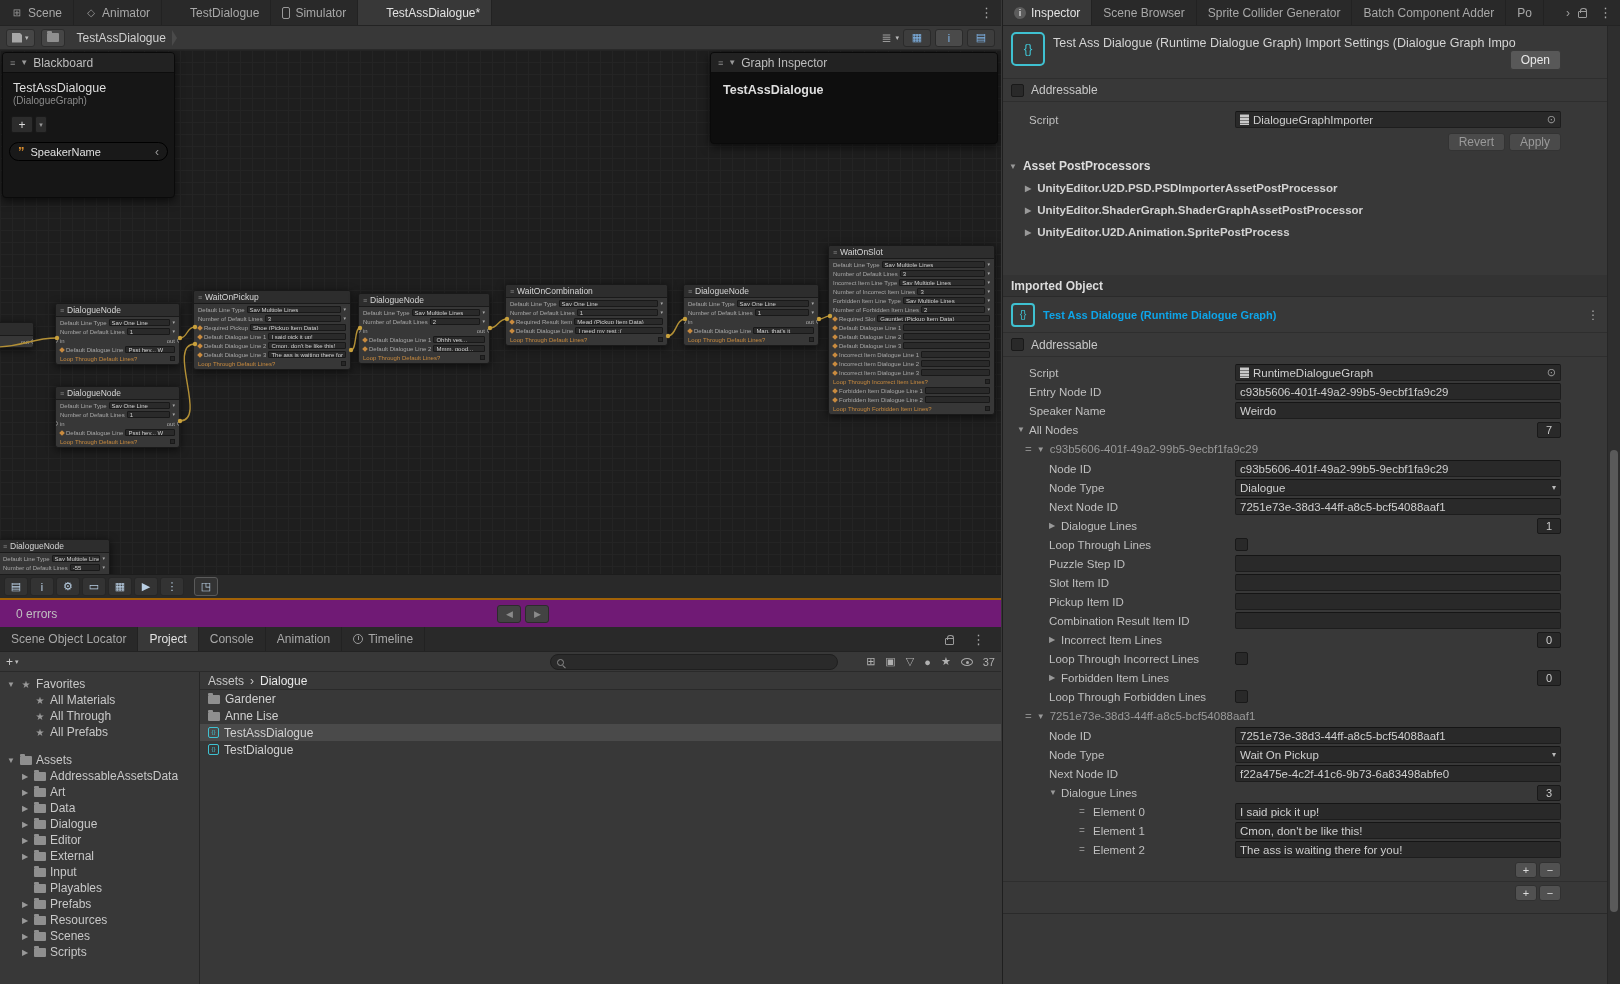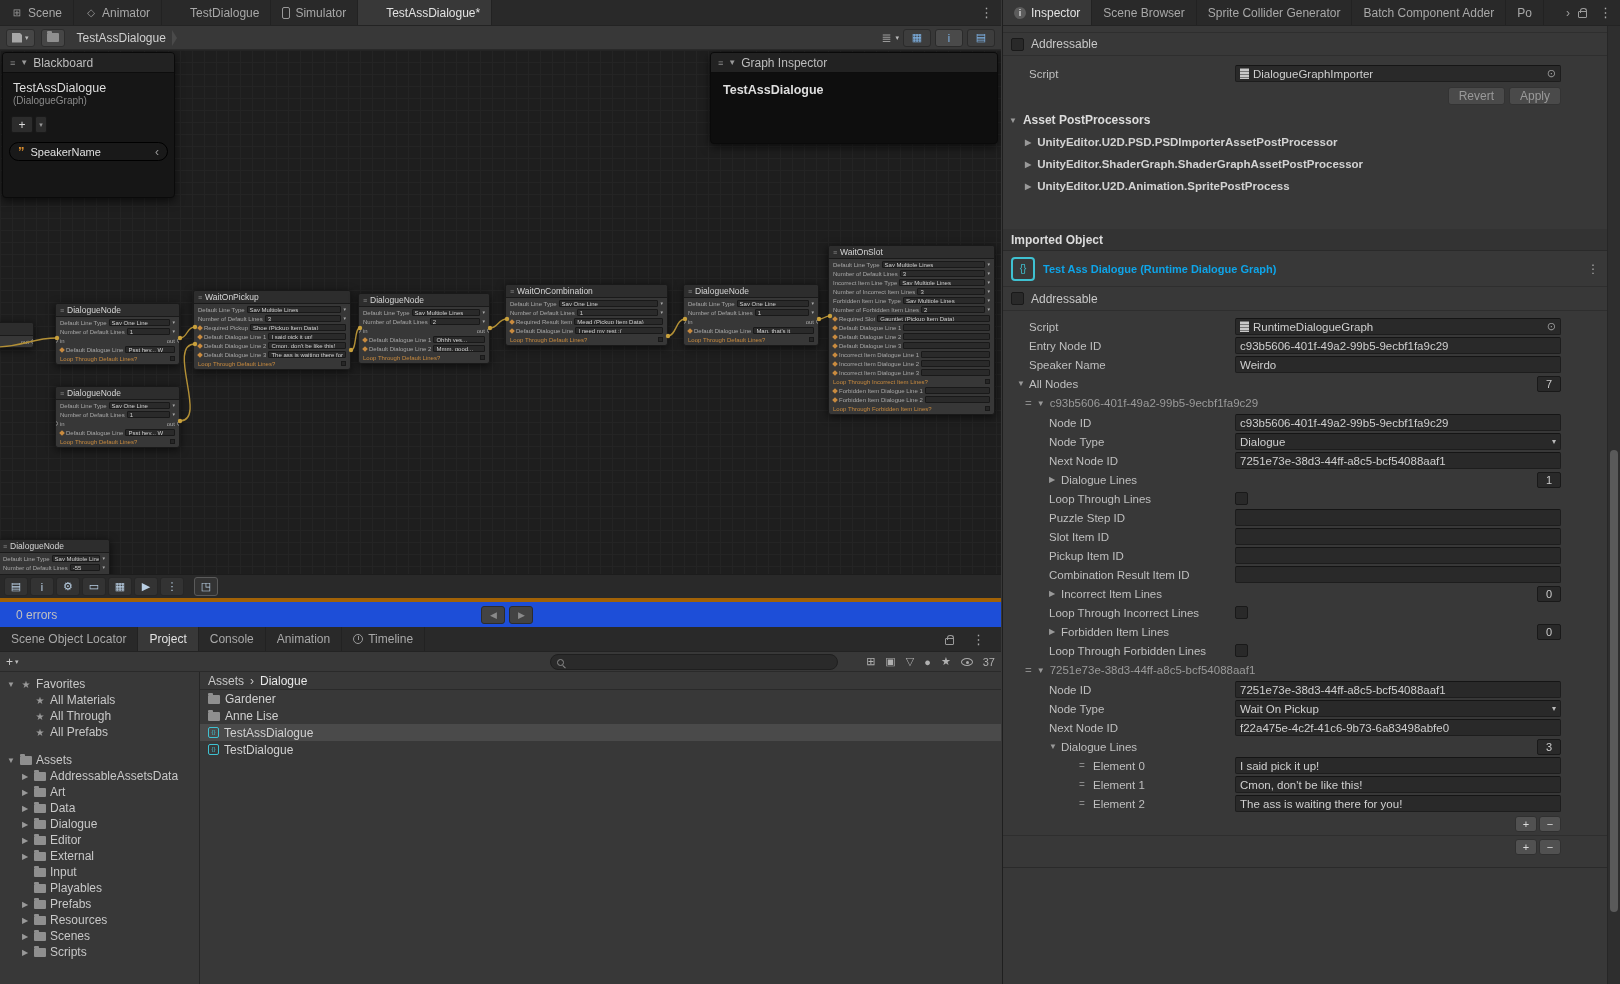--- a/index.html
+++ b/index.html
@@ -101,22 +101,22 @@
   .gi-name{padding:10px 12px;color:#dedede;font-size:12.5px;font-weight:bold}
 
   
   .graph-footbar{position:absolute;top:574px;left:0;right:0;height:24px;background:#292929;
                  border-top:1px solid #1c1c1c;display:flex;align-items:center;gap:2px;padding:0 4px}
   .fbtn{width:24px;height:19px;background:#333;border:1px solid #262626;border-radius:3px;color:#b9cfe4;
         display:flex;align-items:center;justify-content:center;font-size:11px}
   .fbtn.framed{margin-left:8px;border:1px solid #5a5a5a}
 
   
-  .error-bar{position:absolute;top:598px;left:0;right:0;height:29px;background:#1d4ed8;border-top:4px solid #a16207;
-             display:flex;align-items:center;padding:0 16px;gap:4px}
+  .error-bar{position:absolute;top:598px;left:0;right:0;height:29px;background:#701a75;border-top:2px solid #a16207;
+             display:flex;align-items:center;padding:0 16px;gap:20px}
   .err-text{color:#c0c0c0}
   .nav-btn{width:24px;height:18px;background:#434343;border:1px solid #2c2c2c;border-radius:3px;color:#8a8a8a;
            display:flex;align-items:center;justify-content:center;font-size:9px}
   .nav-group{margin-left:420px;display:flex;gap:4px}
 
   
   .dock-tabbar{position:absolute;top:627px;left:0;right:0;height:25px;background:#292929;display:flex;border-bottom:1px solid #232323}
   .dk-right{margin-left:auto;display:flex;align-items:center;gap:10px;padding-right:8px}
   .lock{width:9px;height:7px;border:1px solid #9a9a9a;border-radius:1px;position:relative;margin-top:4px}
   .lock::before{content:"";position:absolute;left:1px;top:-4px;width:5px;height:4px;border:1px solid #9a9a9a;border-bottom:none;border-radius:3px 3px 0 0}
@@ -1091,20 +1091,25 @@
         </div>
       <span class="bar-ico">›</span>
       <span class="bar-ico">
           <span class="lock"></span>
         </span>
       <span class="bar-menu">⋮</span>
     </div>
 
     <div class="insp-body">
 
+      <div class="insp-header">
+        <span class="big-gicon"></span>
+        <span class="insp-title">Test Ass Dialogue (Runtime Dialogue Graph) Import Settings (Dialogue Graph Impo</span>
+        <div class="open-btn">Open</div>
+      </div>
 
       <div class="addr-row">
         <span class="checkbox"></span>
         <span>Addressable</span>
       </div>
 
       <div class="irow top script" style="margin-top:8px">
         <span class="ilabel">Script</span>
         <div class="rzone">
           <div class="ifield">

